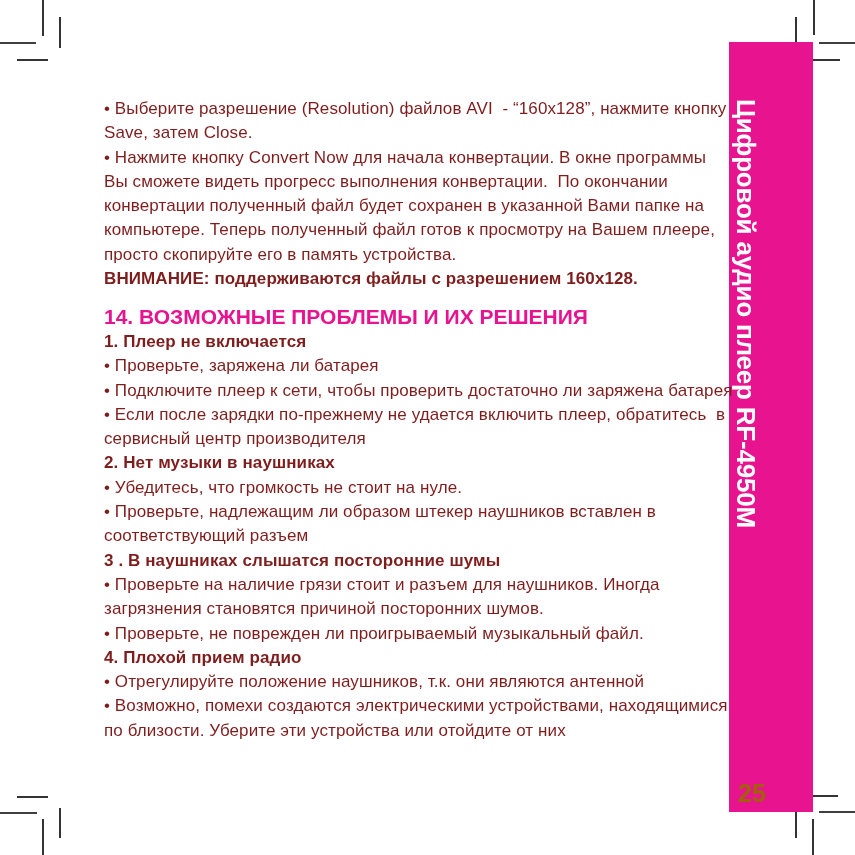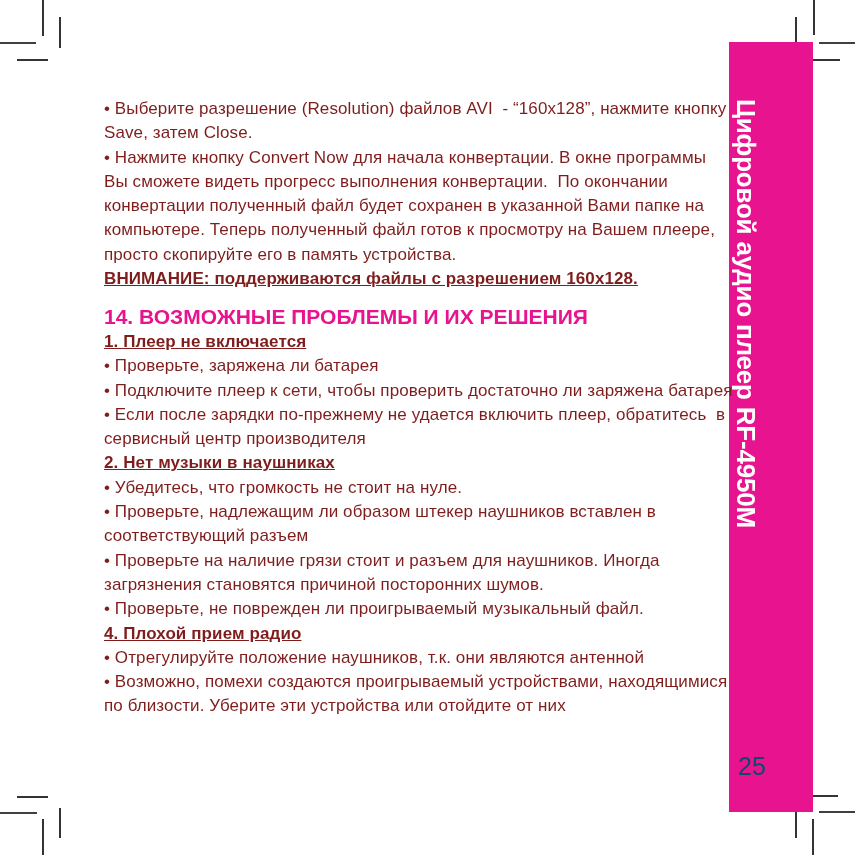--- a/index.html
+++ b/index.html
@@ -29,21 +29,20 @@
   }
   .line {
     white-space: pre;
     font-size: 17px;
     line-height: 24.3px;
     color: #7f1d1d;
     letter-spacing: 0.1px;
   }
   .line.bold {
     font-weight: bold;
-    text-decoration: underline;
   }
   .line.heading {
     font-weight: bold;
     color: var(--accent, #e8138e);
     font-size: 21px;
     line-height: 24.6px;
     margin-top: 14px;
     letter-spacing: 0;
   }
   .sidebar-band {
@@ -63,24 +62,24 @@
     font-size: 26px;
     font-weight: bold;
     color: #ffffff;
     white-space: nowrap;
     letter-spacing: -0.2px;
     line-height: 26px;
   }
   .page-number {
     position: absolute;
     left: 738px;
-    top: 753px;
+    top: 780px;
     font-size: 25px;
-    font-weight: normal;
-    color: #0c4a6e;
+    font-weight: bold;
+    color: #a16207;
     line-height: 26px;
   }
 </style>
 </head>
 <body>
 
 <div class="page">
 
   <svg class="crop-marks" width="855" height="855" viewBox="0 0 855 855">
     <g stroke="#000000" stroke-width="1.6">
@@ -125,22 +124,23 @@
       <div class="line heading">14. ВОЗМОЖНЫЕ ПРОБЛЕМЫ И ИХ РЕШЕНИЯ</div>
       <div class="line bold">1. Плеер не включается</div>
       <div class="line">• Проверьте, заряжена ли батарея</div>
       <div class="line">• Подключите плеер к сети, чтобы проверить достаточно ли заряжена батарея</div>
       <div class="line">• Если после зарядки по-прежнему не удается включить плеер, обратитесь  в</div>
       <div class="line">сервисный центр производителя</div>
       <div class="line bold">2. Нет музыки в наушниках</div>
       <div class="line">• Убедитесь, что громкость не стоит на нуле.</div>
       <div class="line">• Проверьте, надлежащим ли образом штекер наушников вставлен в</div>
       <div class="line">соответствующий разъем</div>
+      <div class="line bold">3 . В наушниках слышатся посторонние шумы</div>
       <div class="line">• Проверьте на наличие грязи стоит и разъем для наушников. Иногда</div>
       <div class="line">загрязнения становятся причиной посторонних шумов.</div>
       <div class="line">• Проверьте, не поврежден ли проигрываемый музыкальный файл.</div>
       <div class="line bold">4. Плохой прием радио</div>
       <div class="line">• Отрегулируйте положение наушников, т.к. они являются антенной</div>
-      <div class="line">• Возможно, помехи создаются проигрываемый устройствами, находящимися</div>
+      <div class="line">• Возможно, помехи создаются электрическими устройствами, находящимися</div>
       <div class="line">по близости. Уберите эти устройства или отойдите от них</div>
     </div>
 
 </div>
 
 </body></html>

